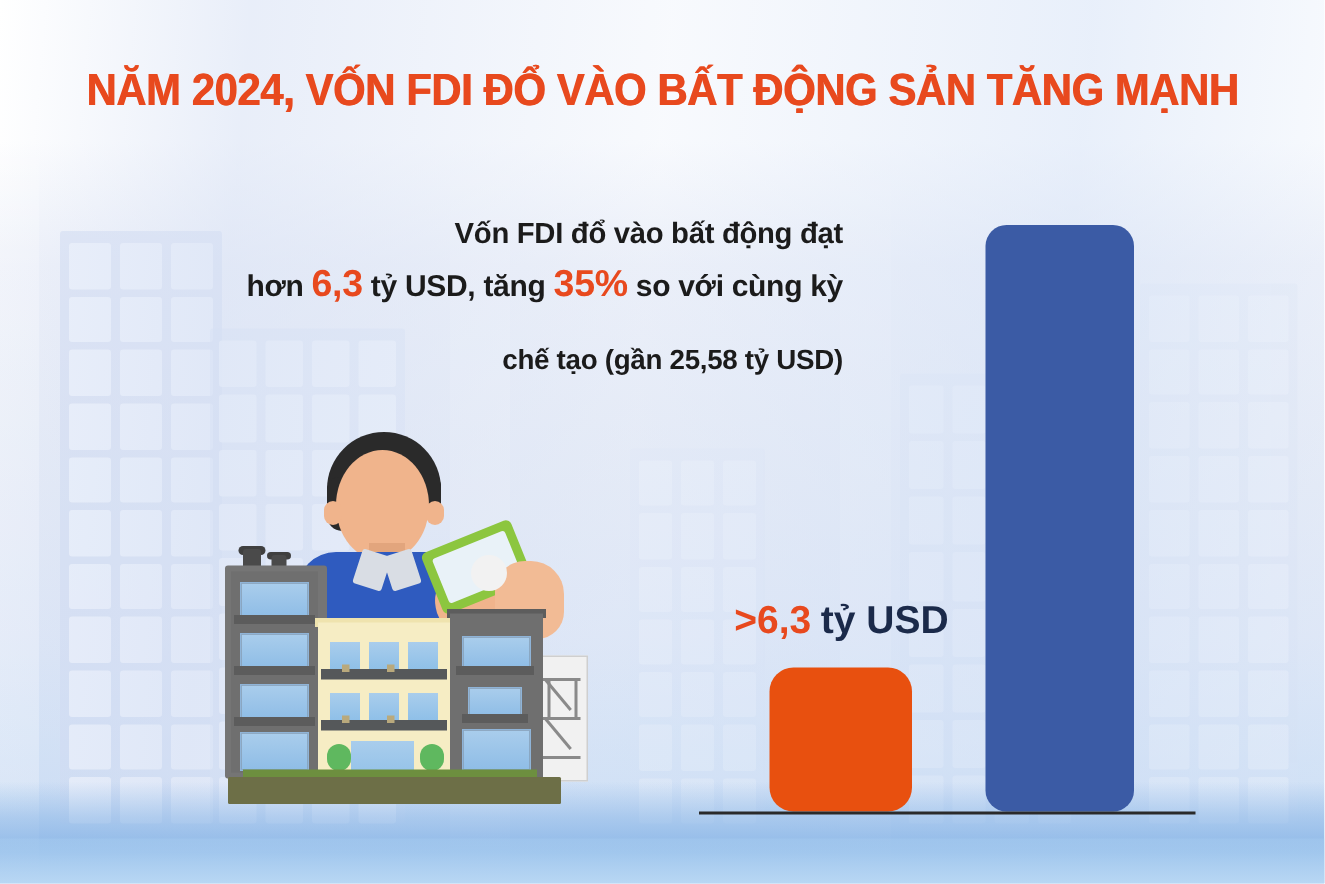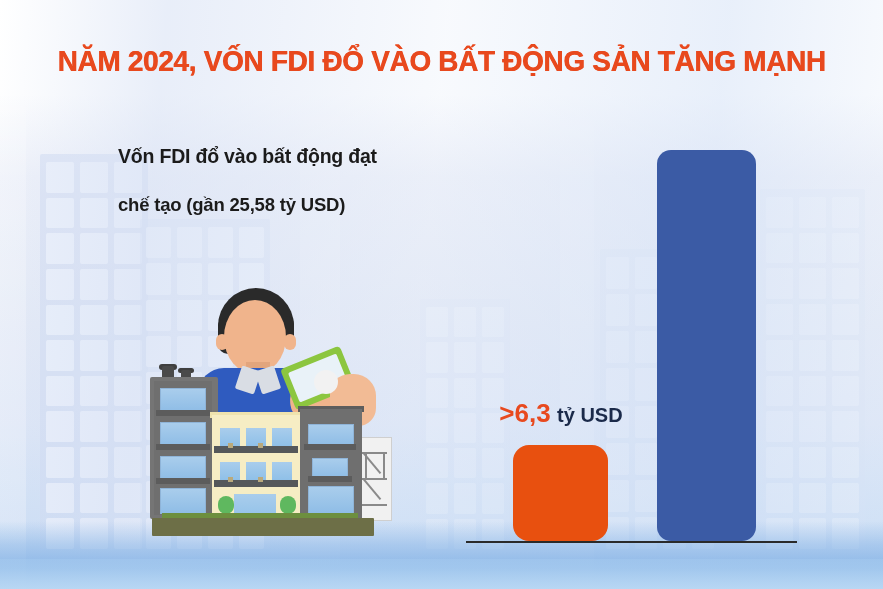--- a/index.html
+++ b/index.html
@@ -50,21 +50,21 @@
     font-weight:bold;font-size:30px;letter-spacing:-0.3px;
     color:#E8491E;
     transform:scaleX(.93);
     white-space:nowrap;
     text-shadow:0.6px 0 0 #E8491E;
   }
 
   
   .textblock{
     position:absolute;left:118px;top:140px;width:444px;
-    text-align:left;color:#1b1b1b;
+    text-align:right;color:#1b1b1b;
   }
   .para1{font-size:19.5px;font-weight:bold;line-height:33px;letter-spacing:-.2px;}
   .para2{font-size:18.5px;font-weight:bold;line-height:33px;margin-top:15px;letter-spacing:-.2px;}
   .hl{color:#E8491E;font-size:25px;font-weight:bold;}
   .para1 .l2{font-size:20px;}
 
   
   .baseline{
     position:absolute;left:466px;top:541px;width:331px;height:2px;background:#2a2a2a;
   }
@@ -75,21 +75,21 @@
   }
   .bar-blue{
     left:657px;width:99px;height:391px;background:#3B5BA5;
     border-radius:14px;
   }
   .barlabel{
     position:absolute;left:466px;top:398px;width:190px;text-align:center;
     font-weight:bold;font-size:23px;white-space:nowrap;
   }
   .barlabel .num{color:#E8491E;font-size:26px;}
-  .barlabel .unit{color:#1b2a4a;font-size:20px;}
+  .barlabel .unit{color:#1b2a4a;font-size:26px;}
 
   
   .illus{position:absolute;left:140px;top:282px;width:250px;height:266px;}
   .il{position:absolute;}
 
   .ground{left:12px;top:236px;width:222px;height:18px;background:#6d6f47;border-radius:1px;}
   .grass{left:22px;top:231px;width:196px;height:7px;background:#6d8f3f;}
 
   
   .bldgL{left:10px;top:95px;width:68px;height:142px;background:#757575;border-radius:2px;}
@@ -322,20 +322,21 @@
 
   <div class="bg-wash"></div>
   <div class="bottom-band"></div>
   <div class="bottom-band2"></div>
 
   <div class="title">NĂM 2024, VỐN FDI ĐỔ VÀO BẤT ĐỘNG SẢN TĂNG MẠNH</div>
 
   <div class="textblock">
     <div class="para1">
       <div>Vốn FDI đổ vào bất động  đạt</div>
+      <div class="l2"><span>hơn </span><span class="hl">6,3</span><span> tỷ USD, tăng </span><span class="hl">35%</span><span> so với cùng kỳ</span></div>
     </div>
     <div class="para2">
       <div>chế tạo (gần 25,58 tỷ USD)</div>
     </div>
   </div>
 
   <div class="barlabel">
     <span class="num">&gt;</span><span class="num">6,3</span>&nbsp;<span class="unit">tỷ USD</span>
   </div>
   <div class="bar bar-orange"></div>

